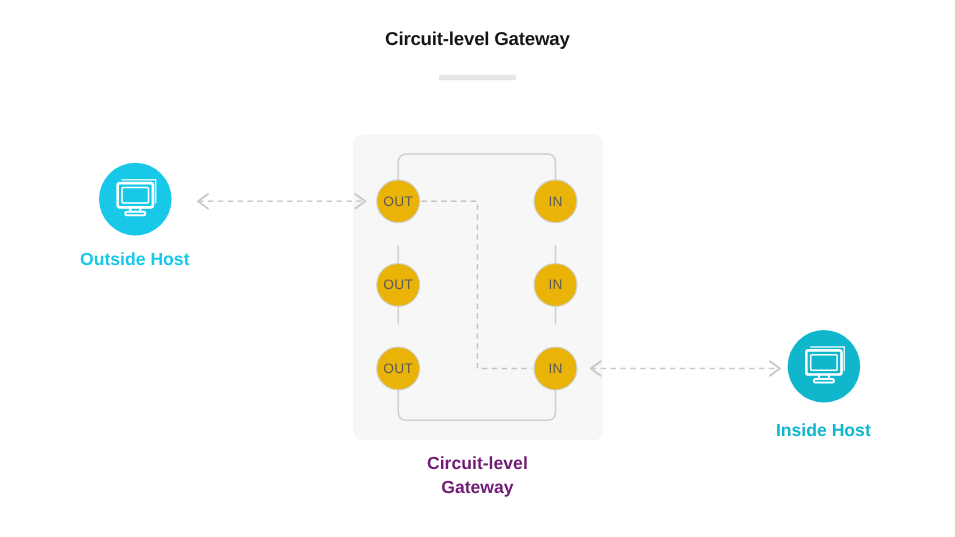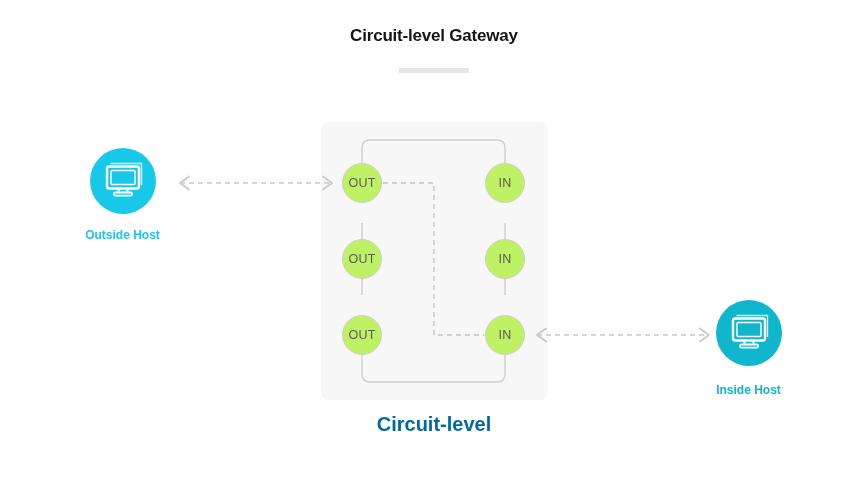--- a/index.html
+++ b/index.html
@@ -38,21 +38,21 @@
     border-radius: 1px;
   }
   .host-circle {
     position: absolute;
     border-radius: 50%;
     display: block;
   }
   .host-label {
     position: absolute;
     text-align: center;
-    font-size: 12px;
+    font-size: 16px;
     font-weight: bold;
     white-space: nowrap;
   }
 
   #outside-host-circle {
     left: 90px;
     top: 148px;
     width: 66px;
     height: 66px;
     background: #18c8e8;
@@ -102,21 +102,21 @@
     top: 122px;
     width: 227px;
     height: 278px;
   }
 
   .port-node {
     position: absolute;
     width: 40px;
     height: 40px;
     border-radius: 50%;
-    background: #bef264;
+    background: #eab308;
     border: 1.4px solid #cfcfcf;
     box-sizing: border-box;
     display: flex;
     align-items: center;
     justify-content: center;
     font-size: 12.5px;
     color: #5a5a5a;
     letter-spacing: 0.2px;
   }
   #port-out-1 { left: 342px; top: 163px; }
@@ -125,23 +125,23 @@
   #port-in-1  { left: 485px; top: 163px; }
   #port-in-2  { left: 485px; top: 239px; }
   #port-in-3  { left: 485px; top: 315px; }
 
   #gateway-caption {
     position: absolute;
     left: 334px;
     top: 411px;
     width: 200px;
     text-align: center;
-    font-size: 20px;
+    font-size: 16px;
     font-weight: bold;
-    color: #0369a1;
+    color: #701a75;
     line-height: 1.35;
   }
 
   
   .connector {
     position: absolute;
   }
   #connector-left  { left: 166px; top: 168px; width: 180px; height: 30px; }
   #connector-right { left: 523px; top: 320px; width: 200px; height: 30px; }
 </style>
@@ -190,20 +190,21 @@
 
 <div class="port-node" id="port-out-1">OUT</div>
 <div class="port-node" id="port-out-2">OUT</div>
 <div class="port-node" id="port-out-3">OUT</div>
 <div class="port-node" id="port-in-1">IN</div>
 <div class="port-node" id="port-in-2">IN</div>
 <div class="port-node" id="port-in-3">IN</div>
 
 <div id="gateway-caption">
   <div>Circuit-level</div>
+  <div>Gateway</div>
 </div>
 
 <svg class="connector" id="connector-left" viewBox="0 0 180 30">
   <line x1="14" y1="15" x2="166" y2="15" stroke="#c9c9c9" stroke-width="1.4" stroke-dasharray="5,4"></line>
   <path d="M14 15 L23 8.5 M14 15 L23 21.5" fill="none" stroke="#c9c9c9" stroke-width="1.8" stroke-linecap="round"></path>
   <path d="M166 15 L157 8.5 M166 15 L157 21.5" fill="none" stroke="#c9c9c9" stroke-width="1.8" stroke-linecap="round"></path>
 </svg>
 
 <svg class="connector" id="connector-right" viewBox="0 0 200 30">
   <line x1="14" y1="15" x2="186" y2="15" stroke="#c9c9c9" stroke-width="1.4" stroke-dasharray="5,4"></line>

